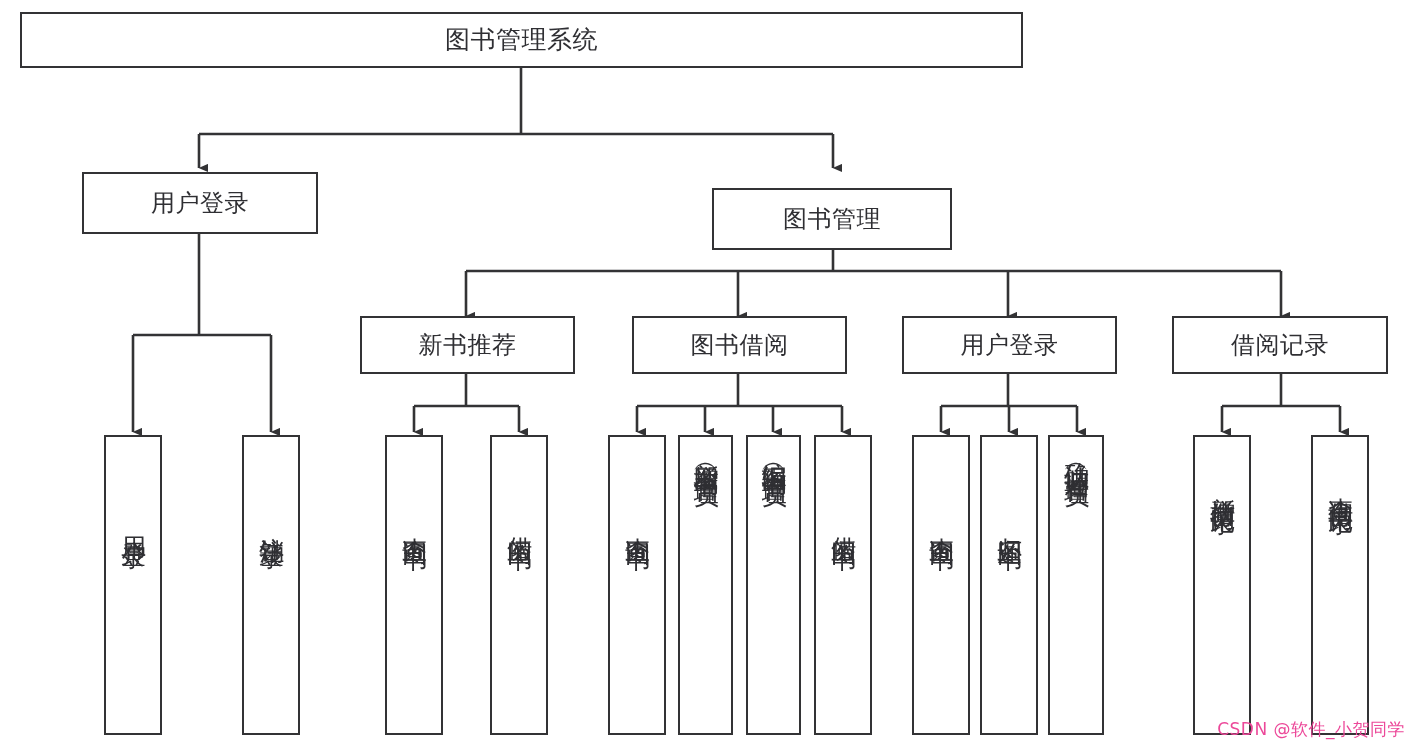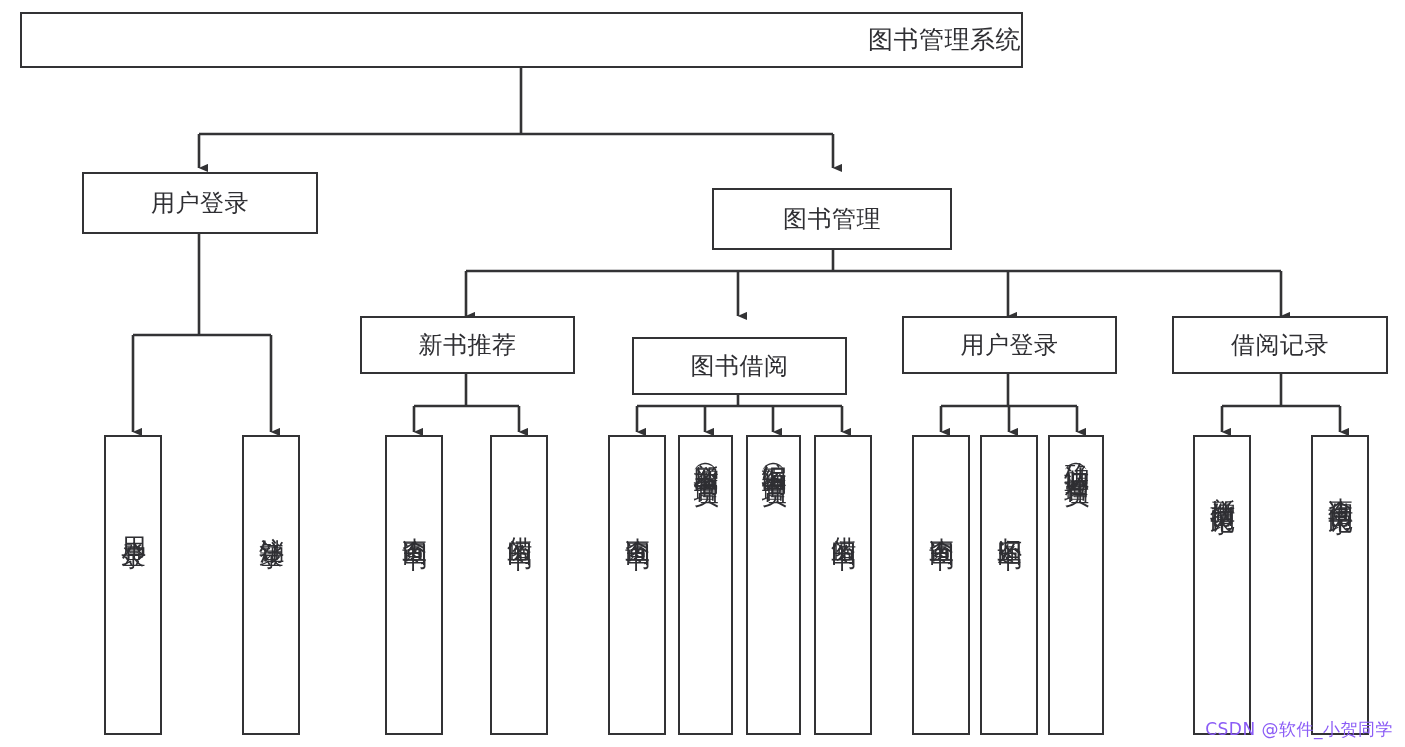--- a/index.html
+++ b/index.html
@@ -62,24 +62,24 @@
     line-height: 1.05;
     letter-spacing: 3px;
     margin-top: 6px;
     white-space: nowrap;
   }
   .node.vertical.align-mid .node-label {
     margin-top: 0;
   }
   #watermark {
     position: absolute;
-    right: 12px;
+    right: 0;
     bottom: 6px;
     font-size: 17px;
-    color: #8b5cf6;
+    color: #ec4899;
     letter-spacing: 0.5px;
     white-space: nowrap;
     user-select: none;
   }
 </style>
 </head>
 <body>
 
 <div id="diagram-root">
 
@@ -127,35 +127,35 @@
       <path d="M1009,406 L1009,432" marker-end="url(#arrowhead)"></path>
       <path d="M1077,406 L1077,432" marker-end="url(#arrowhead)"></path>
 
       <path d="M1281,374 L1281,406"></path>
       <path d="M1222,406 L1340,406"></path>
       <path d="M1222,406 L1222,432" marker-end="url(#arrowhead)"></path>
       <path d="M1340,406 L1340,432" marker-end="url(#arrowhead)"></path>
     </g>
   </svg>
 
-  <div class="node root horizontal" style="left:20px; top:12px; width:1003px; height:56px;justify-content:flex-end;">
+  <div class="node root horizontal" style="left:20px; top:12px; width:1003px; height:56px;">
     <span class="node-label">图书管理系统</span>
   </div>
 
   <div class="node horizontal" style="left:82px; top:172px; width:236px; height:62px;">
     <span class="node-label">用户登录</span>
   </div>
   <div class="node horizontal" style="left:712px; top:188px; width:240px; height:62px;">
     <span class="node-label">图书管理</span>
   </div>
 
   <div class="node horizontal" style="left:360px; top:316px; width:215px; height:58px;">
     <span class="node-label">新书推荐</span>
   </div>
-  <div class="node horizontal" style="left:632px; top:316px; width:215px; height:58px;margin-top:21px;">
+  <div class="node horizontal" style="left:632px; top:316px; width:215px; height:58px;">
     <span class="node-label">图书借阅</span>
   </div>
   <div class="node horizontal" style="left:902px; top:316px; width:215px; height:58px;">
     <span class="node-label">用户登录</span>
   </div>
   <div class="node horizontal" style="left:1172px; top:316px; width:216px; height:58px;">
     <span class="node-label">借阅记录</span>
   </div>
 
   <div class="node vertical align-mid" style="left:104px; top:435px; width:58px; height:300px;">

